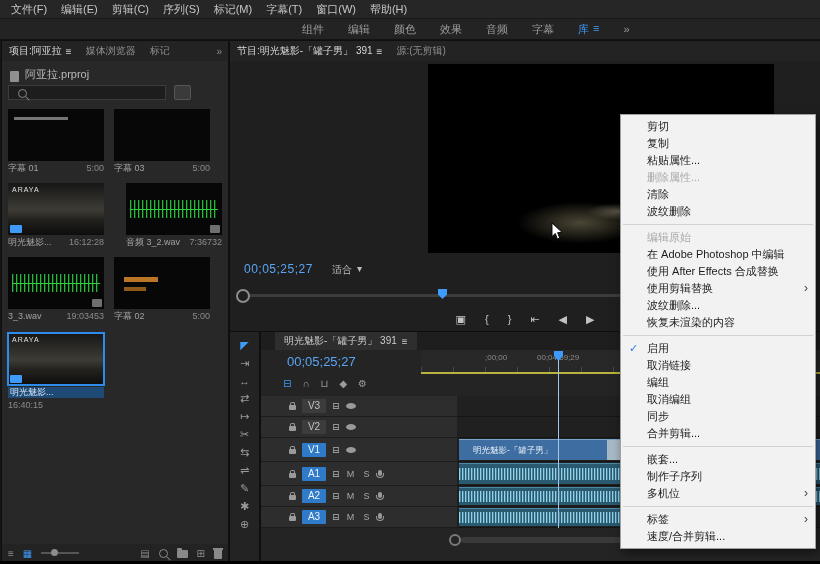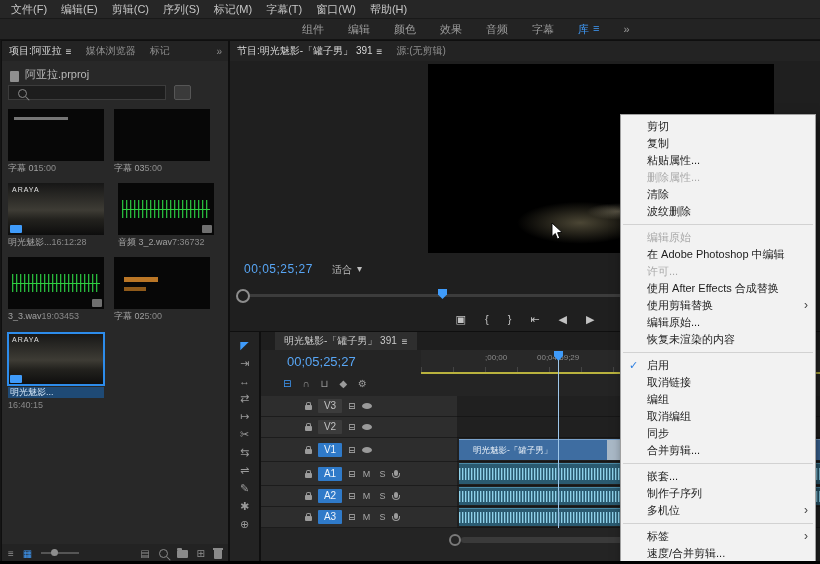--- a/index.html
+++ b/index.html
@@ -30,21 +30,21 @@
   .sheet{width:9px;height:11px;background:#8f8f8f;border-radius:1px}
   .searchrow{position:absolute;left:6px;top:44px;display:flex;gap:8px;align-items:center}
   .search{width:158px;height:15px;background:#1d1d1d;border:1px solid #3c3c3c;color:#ccc;font-size:10px;padding:0 3px 0 16px;box-sizing:border-box}
   .ic-mag{width:7px;height:7px;border:1px solid #8a8a8a;border-radius:50%;position:relative}
   .ic-mag:after{content:"";position:absolute;width:5px;height:1px;background:#8a8a8a;transform:rotate(45deg);right:-4px;bottom:-2px}
   .searchrow .ic-mag{position:absolute;left:10px;top:4px}
   .filterbox{width:15px;height:13px;background:#3a3a3a;border:1px solid #565656;border-radius:2px}
 
   .cell{position:absolute;width:96px}
   .th{height:52px;background:#070707;position:relative;overflow:hidden}
-  .lbl{display:flex;font-size:9px;color:#a2a2a2;margin-top:2px;line-height:11px}
+  .lbl{display:flex;justify-content:space-between;font-size:9px;color:#a2a2a2;margin-top:2px;line-height:11px}
   .dur{color:#8a8a8a}
   .tbar{position:absolute;top:8px;left:6px;width:54px;height:3px;background:rgba(205,205,205,.55)}
   .obar1{position:absolute;top:20px;left:10px;width:34px;height:5px;background:#d98a2b;opacity:.85}
   .obar2{position:absolute;top:30px;left:10px;width:22px;height:4px;background:#c97d22;opacity:.7}
   .vid{background:linear-gradient(180deg,#161616 0%,#3e3c35 52%,#23221e 70%,#0d0d0d 100%)}
   .wm{position:absolute;top:3px;left:4px;font-size:7px;color:#e0e0e0;letter-spacing:1px}
   .vbadge{position:absolute;left:2px;bottom:2px;width:12px;height:8px;background:#3f9bfa;border-radius:1px}
   .abadge{position:absolute;right:2px;bottom:2px;width:10px;height:8px;background:#6f6f6f;border-radius:1px}
   .wavg{position:absolute;left:4px;right:4px;top:17px;height:18px;
         background:repeating-linear-gradient(90deg,#27b93c 0 1px,rgba(39,185,60,.3) 1px 2px,transparent 2px 4px)}
@@ -90,21 +90,21 @@
   .tltc{position:absolute;left:26px;top:22px;font-size:13px;color:#58a6f5}
   .ruler{position:absolute;left:160px;right:0;top:18px;height:24px;background:#282828;border-bottom:2px solid #b9b23e;
          box-sizing:border-box;background-image:repeating-linear-gradient(90deg,#454545 0 1px,transparent 1px 32px);
          background-size:100% 5px;background-position:0 100%;background-repeat:no-repeat;background-color:#282828}
   .rl{position:absolute;top:3px;font-size:8px;color:#8b8b8b;white-space:nowrap}
   .tlbar{position:absolute;left:22px;top:46px;display:flex;gap:11px;font-size:10px;color:#9a9a9a}
   .tlbar .blue{color:#3f9bfa}
 
   .trow{position:absolute;left:0;right:0;display:flex}
   .thead{width:196px;background:#2d2d2d;border-bottom:1px solid #1c1c1c;display:flex;align-items:center;gap:6px;
-         padding-left:44px;box-sizing:border-box;font-size:9px;color:#b2b2b2}
+         padding-left:28px;box-sizing:border-box;font-size:9px;color:#b2b2b2}
   .badge{width:24px;height:14px;line-height:14px;text-align:center;font-size:10px;border-radius:1px}
   .bon{background:#2f7ac9;color:#eef5fc}
   .boff{background:#3c3c3c;color:#c2c2c2}
   .ic-lock{position:relative;width:7px;height:5px;background:#9a9a9a;border-radius:1px;margin-top:3px}
   .ic-lock:before{content:"";position:absolute;left:1px;top:-3px;width:3px;height:3px;border:1px solid #9a9a9a;border-bottom:none;border-radius:2px 2px 0 0}
   .ic-eye{width:10px;height:6px;background:#9a9a9a;border-radius:50%}
   .ic-mic{width:4px;height:6px;background:#9a9a9a;border-radius:2px;position:relative;margin-top:-2px}
   .ic-mic:after{content:"";position:absolute;left:-2px;top:3px;width:6px;height:4px;border:1px solid #9a9a9a;border-top:none;border-radius:0 0 4px 4px}
   .ms{width:10px;text-align:center;color:#a8a8a8;font-size:9px}
   .tlane{flex:1;position:relative;background:#202020;border-bottom:1px solid #161616}
@@ -219,21 +219,21 @@
     <div class="cell" style="left:6px;top:142px">
       <div class="th vid">
         <span class="wm">ARAYA</span>
         <span class="vbadge"></span>
       </div>
       <div class="lbl">
           <span>明光魅影...</span>
           <span class="dur">16:12:28</span>
         </div>
     </div>
-    <div class="cell" style="left:116px;top:142px">
+    <div class="cell" style="left:124px;top:142px">
       <div class="th">
         <span class="wavg"></span>
         <span class="abadge"></span>
       </div>
       <div class="lbl">
           <span>音频 3_2.wav</span>
           <span class="dur">7:36732</span>
         </div>
     </div>
 
@@ -454,27 +454,26 @@
   <div class="cmenu">
     <div class="mi"><span>剪切</span></div>
     <div class="mi"><span>复制</span></div>
     <div class="mi"><span>粘贴属性...</span></div>
     <div class="mi dis"><span>删除属性...</span></div>
     <div class="mi"><span>清除</span></div>
     <div class="mi"><span>波纹删除</span></div>
     <div class="msep"></div>
     <div class="mi dis"><span>编辑原始</span></div>
     <div class="mi"><span>在 Adobe Photoshop 中编辑</span></div>
-    <div class="mi dis"><span>许可...</span></div>
     <div class="mi"><span>使用 After Effects 合成替换</span></div>
     <div class="mi">
       <span>使用剪辑替换</span>
       <span class="sub">›</span>
     </div>
-    <div class="mi"><span>编辑原始...</span></div>
+    <div class="mi"><span>波纹删除...</span></div>
     <div class="mi"><span>恢复未渲染的内容</span></div>
     <div class="msep"></div>
     <div class="mi">
       <span class="chk">✓</span>
       <span>启用</span>
     </div>
     <div class="mi"><span>取消链接</span></div>
     <div class="mi"><span>编组</span></div>
     <div class="mi"><span>取消编组</span></div>
     <div class="mi"><span>同步</span></div>

